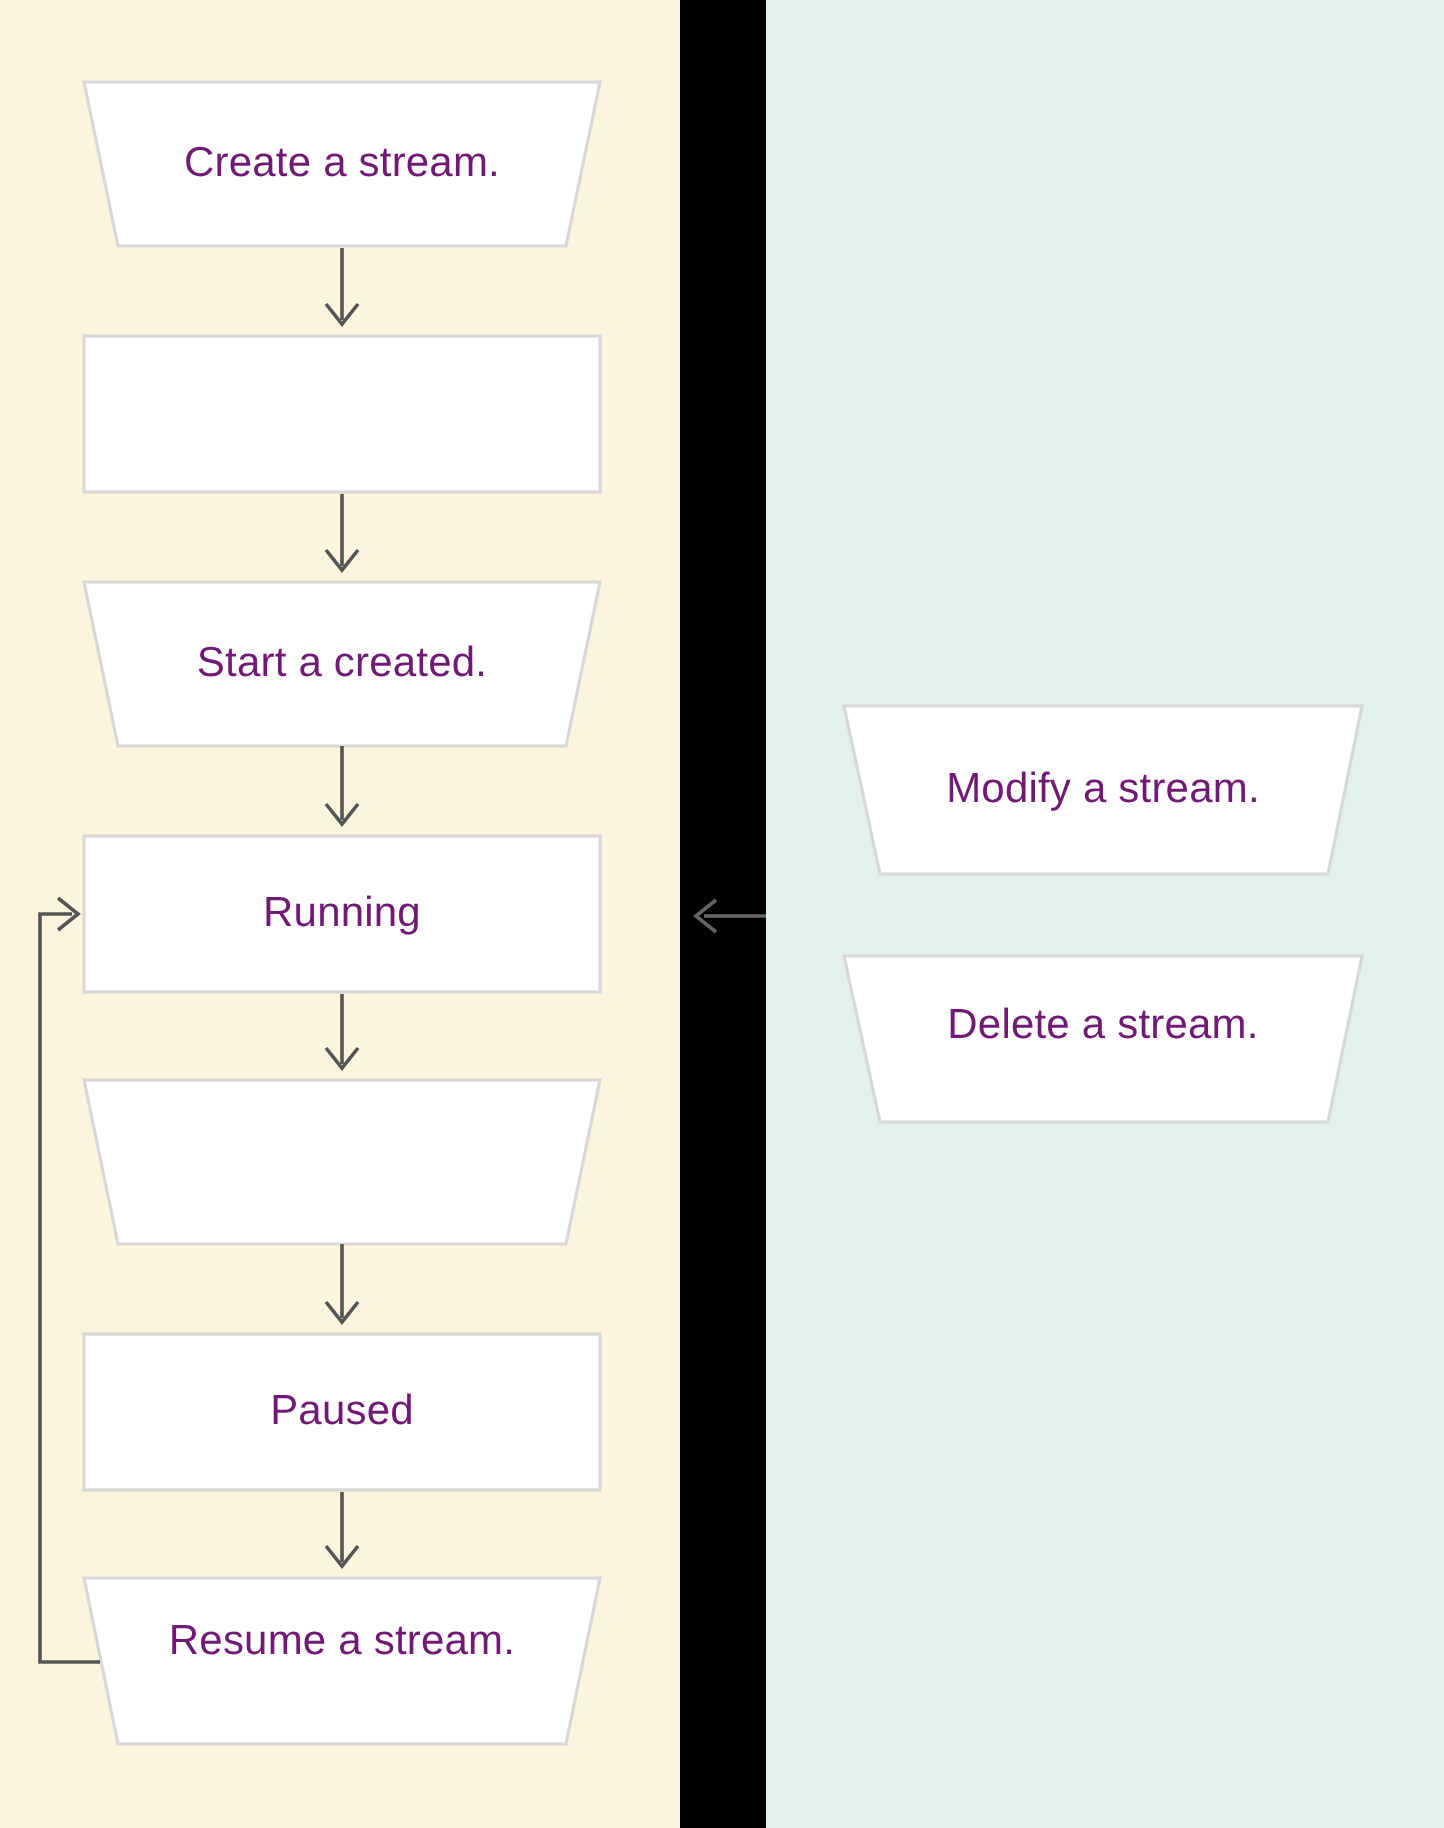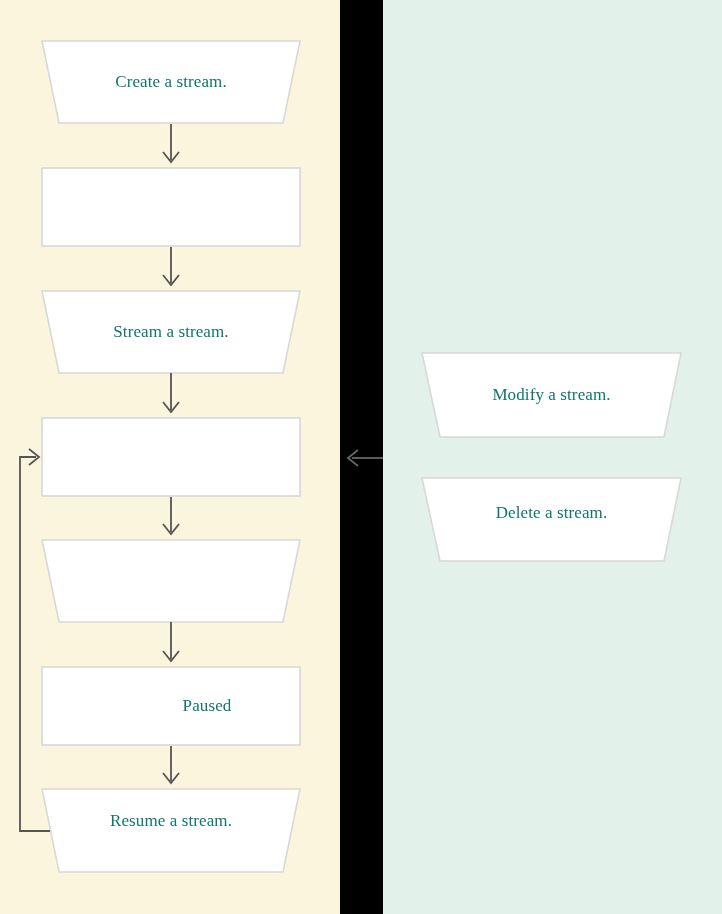--- a/index.html
+++ b/index.html
@@ -28,26 +28,25 @@
     left: 0; top: 0;
     width: 722px; height: 914px;
     overflow: visible;
   }
 
   .node-label {
     position: absolute;
     display: flex;
     align-items: center;
     justify-content: center;
-    font-size: 17px;
-    color: #0f766e;
+    font-size: 21px;
+    color: #701a75;
     letter-spacing: 0.1px;
     white-space: nowrap;
     pointer-events: none;
-    font-family: Liberation Serif, serif;
   }
 </style>
 </head>
 <body>
 
 <div id="canvas">
 
   <div class="panel" id="panel-left"></div>
   <div class="panel" id="panel-right"></div>
   <div class="panel" id="panel-div"></div>
@@ -98,25 +97,26 @@
 
     <g stroke="#666666" stroke-width="1.8" fill="none">
       <line x1="383" y1="458" x2="352" y2="458"></line>
       <polyline points="358,450 348,458 358,466" stroke-linejoin="miter"></polyline>
     </g>
   </svg>
 
   <div class="node-label" style="left:42px; top:41px;  width:258px; height:82px;">Create a stream.</div>
 
 
-  <div class="node-label" style="left:42px; top:291px; width:258px; height:82px;">Stream a stream.</div>
+  <div class="node-label" style="left:42px; top:291px; width:258px; height:82px;">Start a created.</div>
+
+  <div class="node-label" style="left:42px; top:418px; width:258px; height:78px;">Running</div>
 
 
-
-  <div class="node-label" style="left:42px; top:667px; width:258px; height:78px;padding-left:36px;">Paused</div>
+  <div class="node-label" style="left:42px; top:667px; width:258px; height:78px;">Paused</div>
 
   <div class="node-label" style="left:42px; top:789px; width:258px; height:63px;">Resume a stream.</div>
 
   <div class="node-label" style="left:422px; top:353px; width:259px; height:84px;">Modify a stream.</div>
 
   <div class="node-label" style="left:422px; top:478px; width:259px; height:70px;">Delete a stream.</div>
 
 </div>
 
 </body></html>

